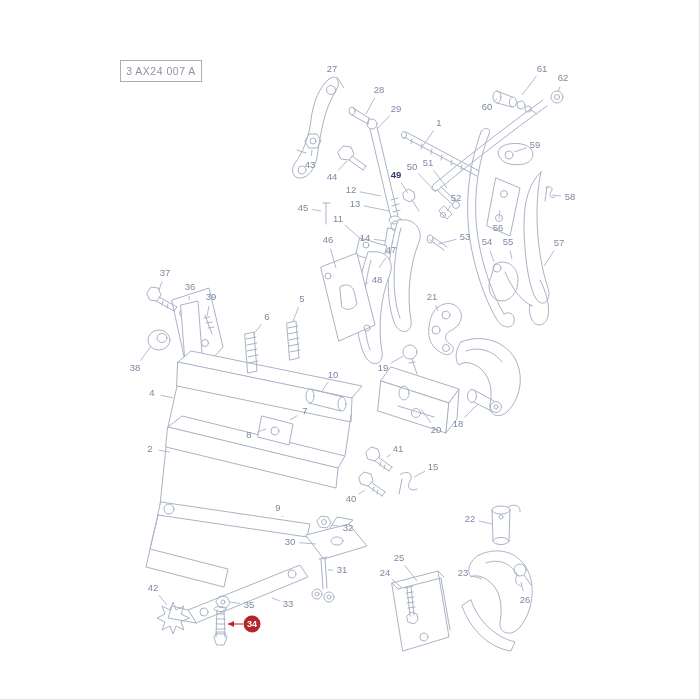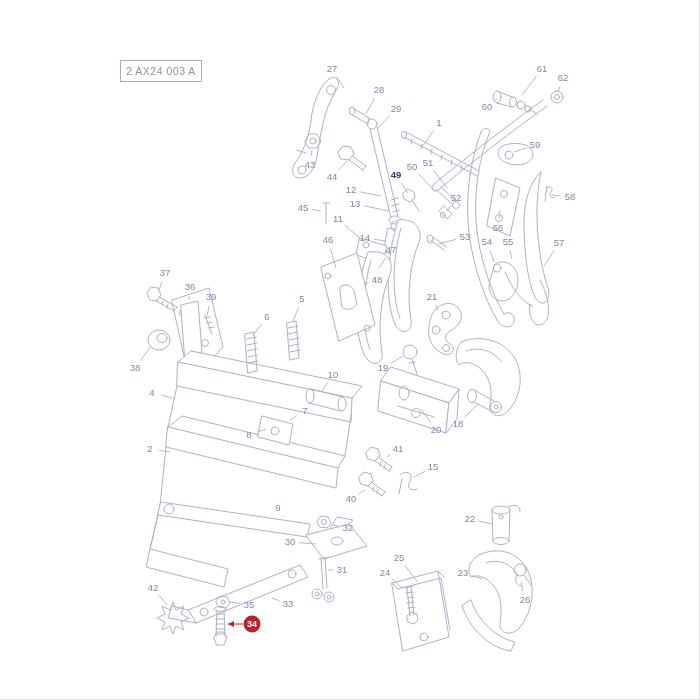--- a/index.html
+++ b/index.html
@@ -24,21 +24,21 @@
   .leader.red{stroke:#b5262c;stroke-width:1;}
   .badge{fill:#b5262c;stroke:none;}
   .arrowhead{fill:#b5262c;stroke:none;}
 </style>
 </head>
 <body>
 
 <div class="canvas">
 
   <div class="code-box">
-    <span>2 AX24 003 A</span>
+    <span>3 AX24 007 A</span>
   </div>
 
   <svg class="diagram" width="700" height="700" viewBox="0 0 700 700">
 
     <g class="art">
 
       <g>
         <path d="M329,79 C320,86 313,102 311,120 C309,138 302,154 295,163 C290,170 293,179 301,178 C309,177 315,168 317,157 C319,144 323,115 331,100 C336,90 341,84 337,79 C335,76 332,77 329,79 Z"></path>
         <circle cx="302" cy="170" r="4"></circle>
         <circle cx="331" cy="90" r="4.5"></circle>

